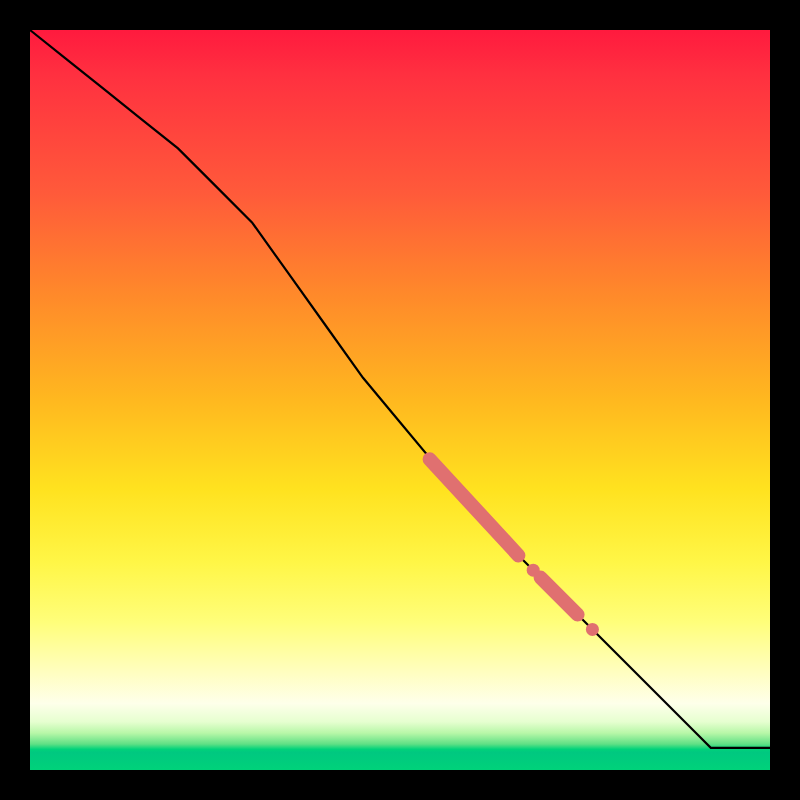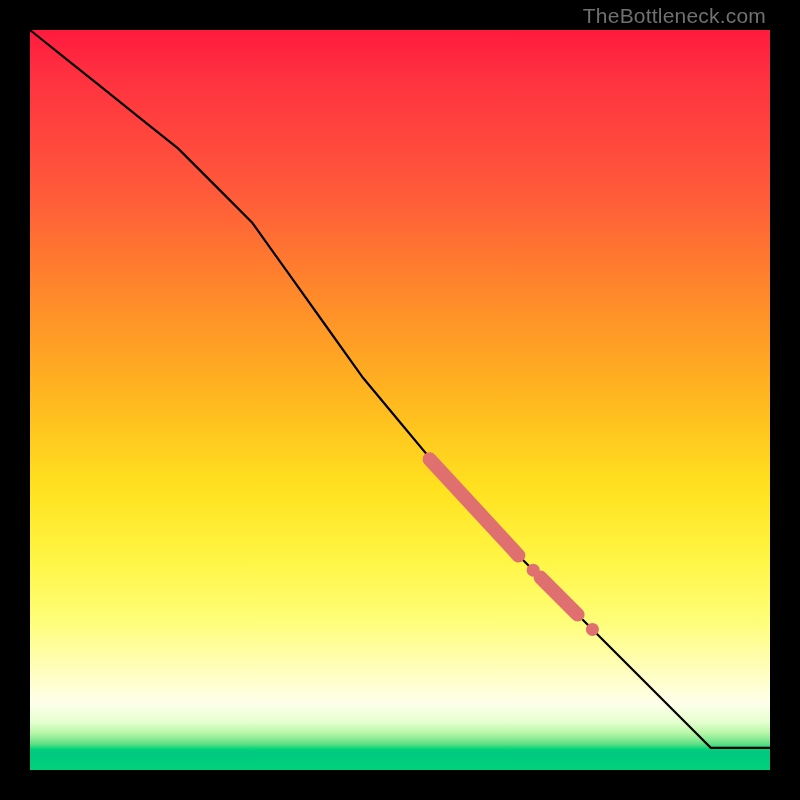--- a/index.html
+++ b/index.html
@@ -59,21 +59,20 @@
     top: 0;
     width: 740px;
     height: 740px;
     overflow: visible;
   }
 </style>
 </head>
 <body>
 
 <div class="stage">
-  <div class="watermark">TheBottleneck.com</div>
 
   <div class="plot-area">
     <svg class="curve" viewBox="0 0 740 740">
       <g id="svg-layers">
           <path d="M0.0 0.0 L37.0 29.6 L74.0 59.2 L111.0 88.8 L148.0 118.4 L185.0 155.4 L222.0 192.4 L259.0 244.2 L296.0 296.0 L333.0 347.8 L370.0 392.2 L407.0 436.6 L444.0 481.0 L481.0 518.0 L518.0 555.0 L555.0 592.0 L592.0 629.0 L629.0 666.0 L666.0 703.0 L680.8 717.8 L703.0 717.8 L740.0 717.8" fill="none" stroke="#000000" stroke-width="2.2" stroke-linecap="round"></path>
           <path d="M399.6 429.2 L488.4 525.4" fill="none" stroke="#e07070" stroke-width="14" stroke-linecap="round"></path>
           <circle cx="503.2" cy="540.2" r="6.5" fill="#e07070"></circle>
           <path d="M510.6 547.6 L547.6 584.6" fill="none" stroke="#e07070" stroke-width="14" stroke-linecap="round"></path>
           <circle cx="562.4" cy="599.4" r="6.5" fill="#e07070"></circle>
         </g>

